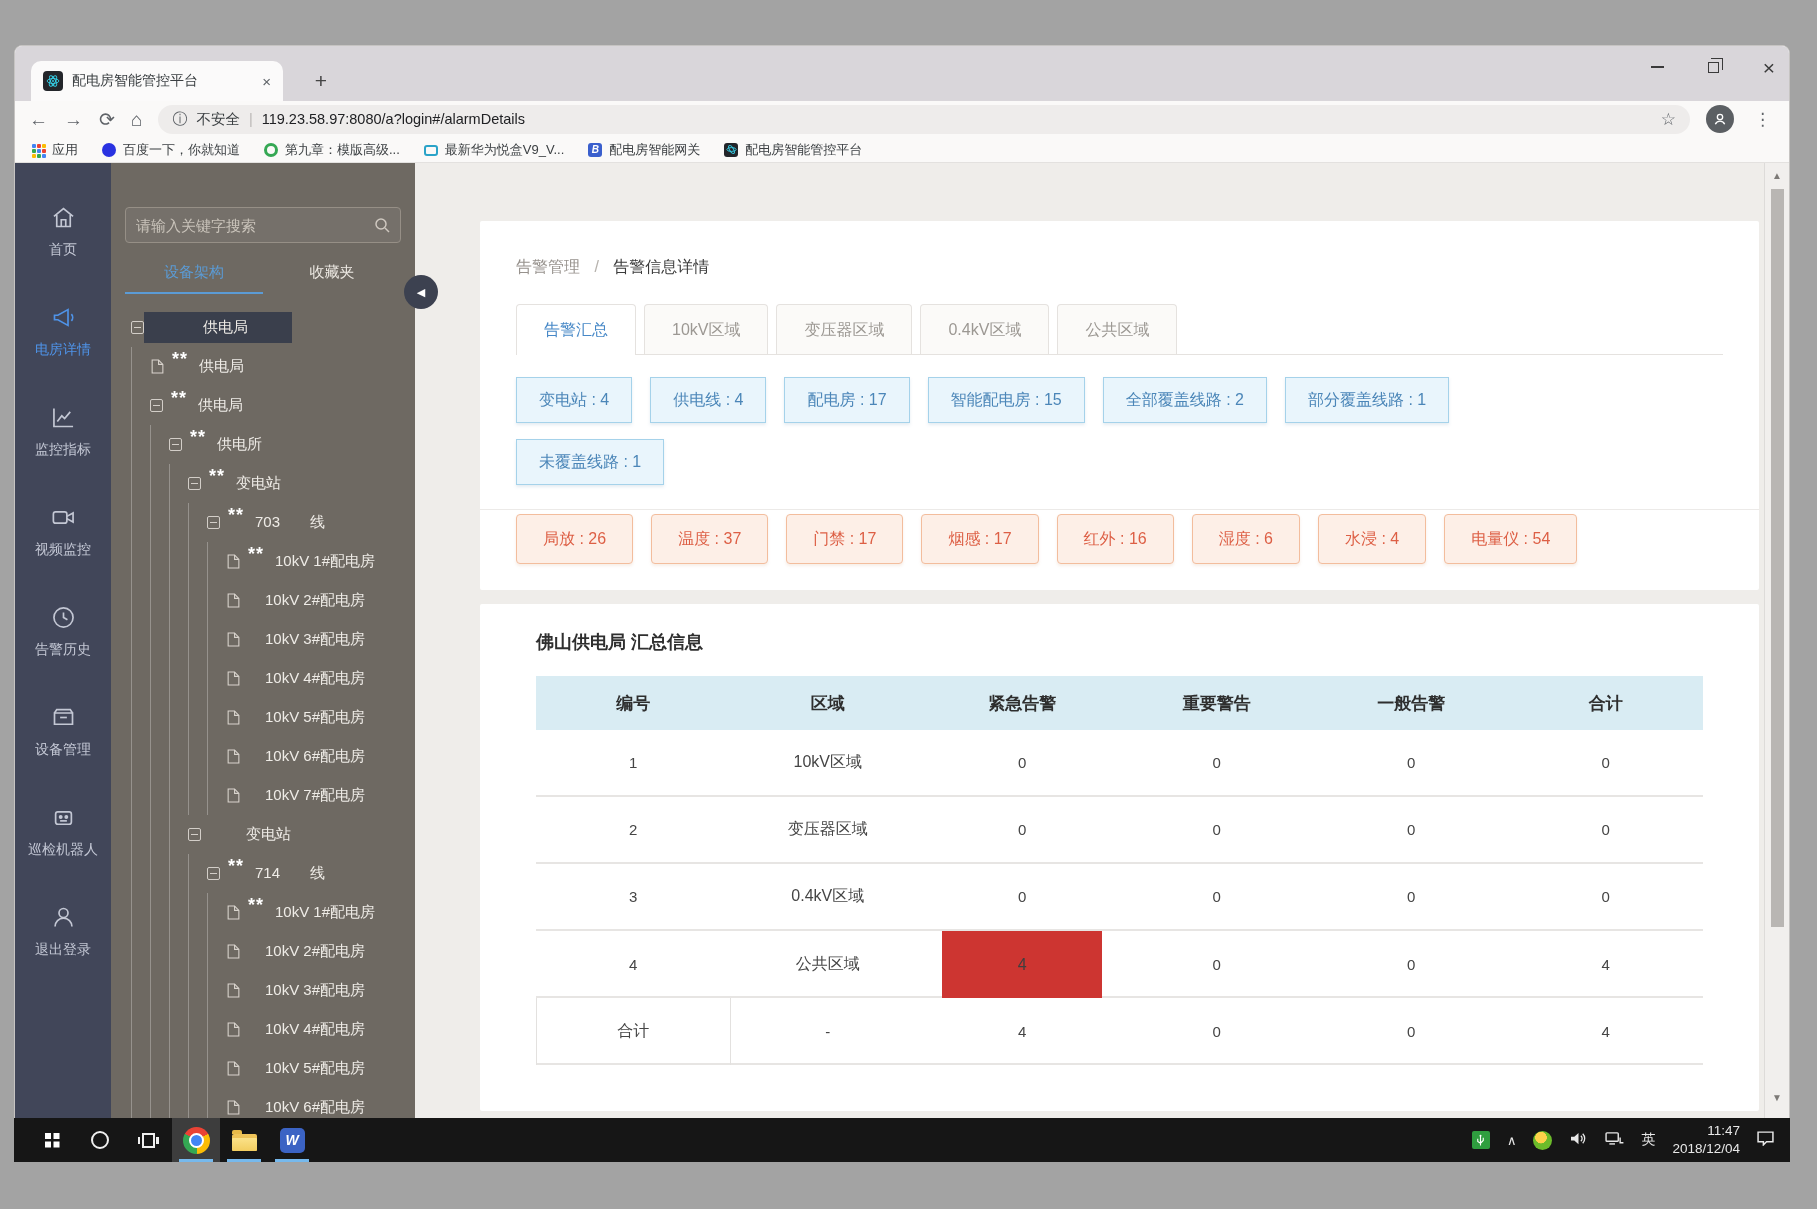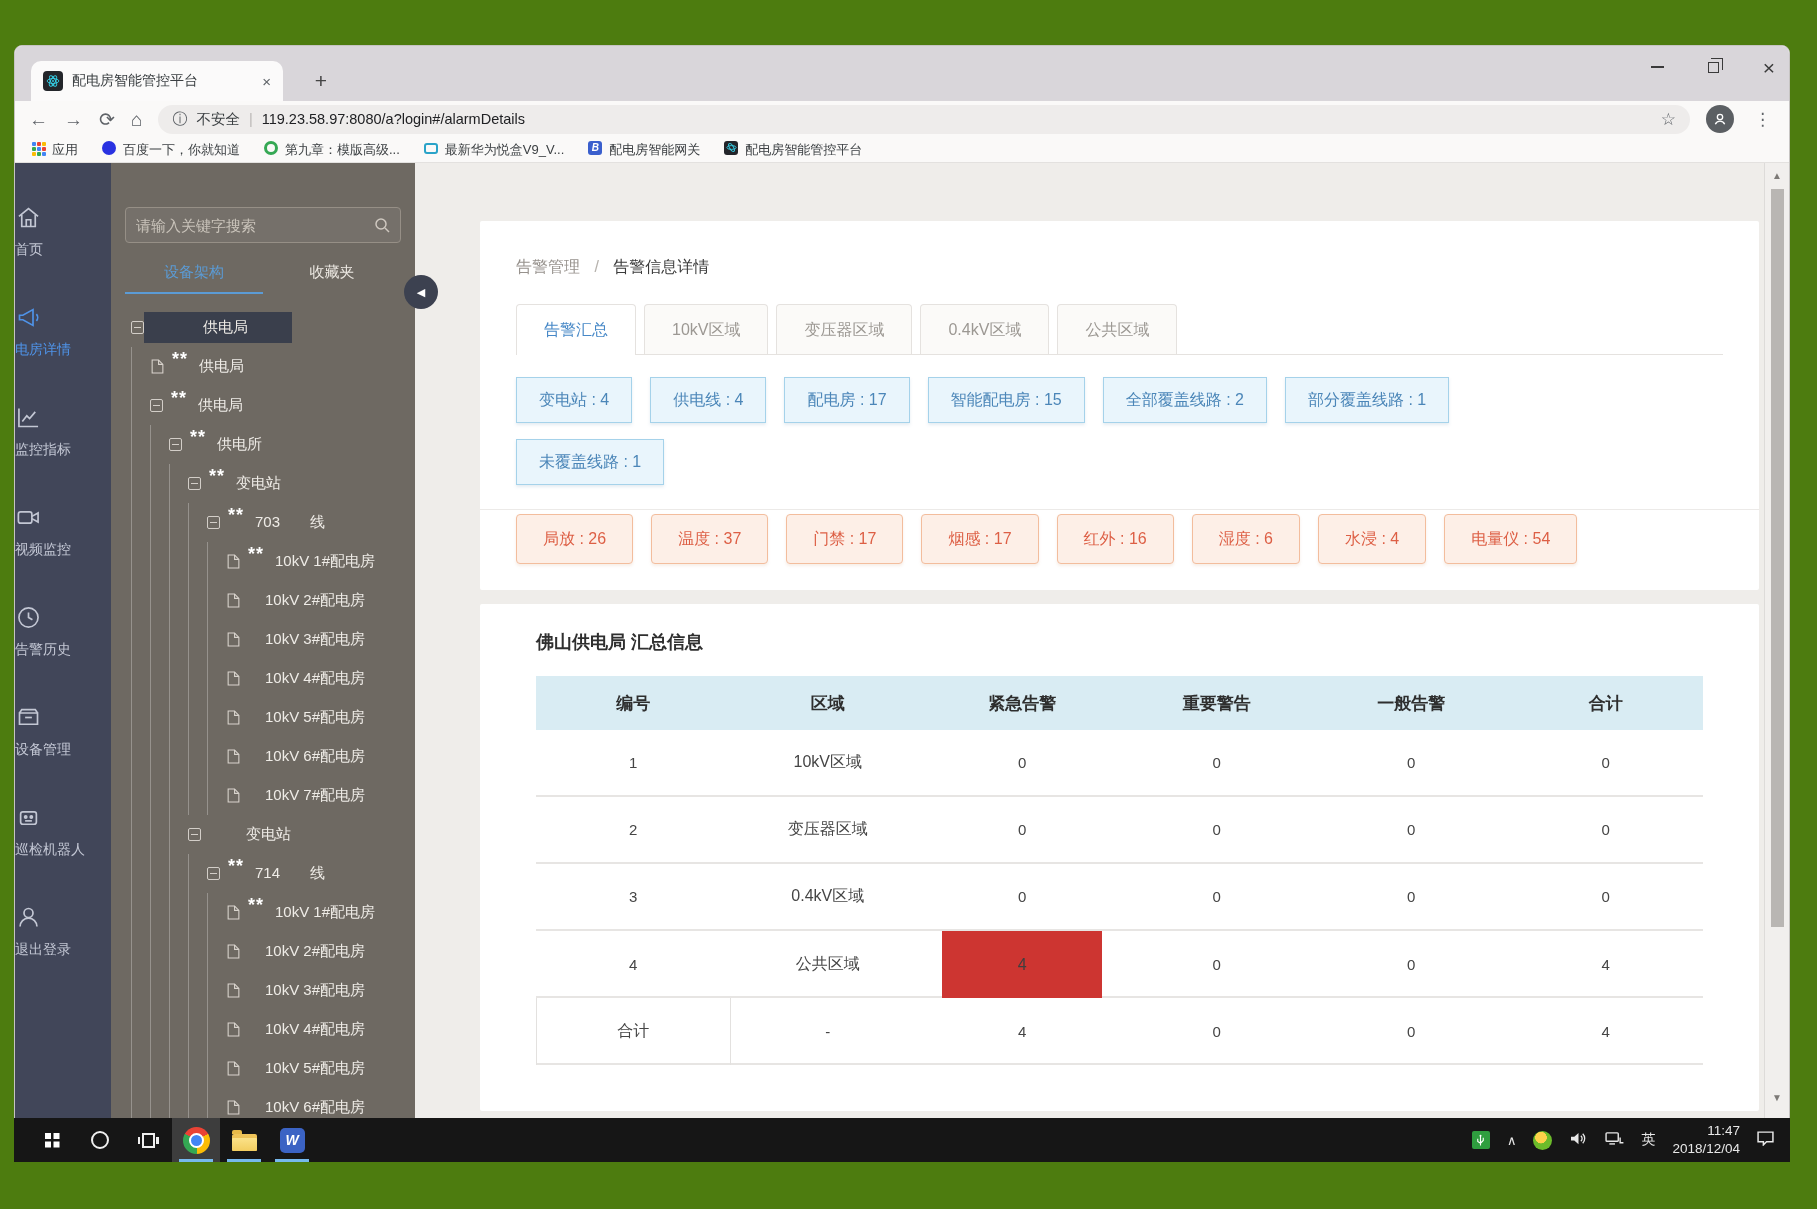--- a/index.html
+++ b/index.html
@@ -1,17 +1,17 @@
 <!DOCTYPE html>
 <html><head>
 <meta charset="utf-8">
 <style>
   *{margin:0;padding:0;box-sizing:border-box}
   body{background:#ffffff;font-family:"Liberation Sans","DejaVu Sans",sans-serif;}
-  .shot{position:relative;width:1817px;height:1209px;background:#4d7c0f;overflow:hidden}
+  .shot{position:relative;width:1817px;height:1209px;background:#a3a3a3;overflow:hidden}
 
   
   .window{position:absolute;left:14px;top:45px;width:1776px;height:1117px;background:#fff;border:1px solid #c6c4c2;border-radius:8px 8px 0 0;overflow:hidden}
 
   .titlebar{height:55px;background:#d9d6da;position:relative}
   .tab{position:absolute;left:16px;bottom:0;width:252px;height:40px;background:#fbfafa;border-radius:10px 10px 0 0;display:flex;align-items:center;padding:0 12px;gap:9px}
   .favicon{width:20px;height:20px;background:#23252a;border-radius:4px;display:flex;align-items:center;justify-content:center;flex:none}
   .tab-title{flex:1;font-size:14px;color:#3c4043;white-space:nowrap;overflow:hidden}
   .tab-close{font-size:15px;color:#5f6368;cursor:pointer}
   .newtab{position:absolute;left:292px;bottom:8px;font-size:21px;color:#454545;width:28px;text-align:center;cursor:pointer}
@@ -26,35 +26,35 @@
   .omnibox{flex:1;height:29px;background:#eeeceb;border-radius:15px;display:flex;align-items:center;padding:0 14px;gap:9px;font-size:14.5px;color:#5f6368;min-width:0}
   .omni-info{font-size:15px}
   .omni-sec{color:#3c4043}
   .omni-div{color:#b9b7b5}
   .omni-url{color:#202124;white-space:nowrap;overflow:hidden;flex:1}
   .omni-star{margin-left:auto;font-size:17px;color:#5f6368;cursor:pointer}
   .avatar{width:28px;height:28px;border-radius:50%;background:#5b5f63;display:flex;align-items:center;justify-content:center;cursor:pointer}
   .menu-dots{font-size:17px;color:#5f6368;cursor:pointer;padding:0 4px}
 
   .bookmarks{height:26px;background:#faf9f8;display:flex;align-items:center;gap:24px;padding:0 16px;font-size:13px;color:#3c4043;border-bottom:1px solid #e3e1df}
-  .bk{display:flex;align-items:flex-start;gap:7px;cursor:pointer;white-space:nowrap}
+  .bk{display:flex;align-items:center;gap:7px;cursor:pointer;white-space:nowrap}
   .bi{width:14px;height:14px;flex:none;position:relative}
   .bi-apps::before{content:"";position:absolute;left:1px;top:1px;width:4px;height:4px;border-radius:1px;background:#4285f4;
     box-shadow:5px 0 #ea4335,10px 0 #fbbc05,0 5px #34a853,5px 5px #4285f4,10px 5px #ea4335,0 10px #fbbc05,5px 10px #34a853,10px 10px #4285f4}
   .bi-baidu{background:#2932e1;border-radius:50%}
   .bi-template{border:3px solid #35a854;border-radius:50%}
   .bi-tv{border:2px solid #2aa3c8;border-radius:3px;height:11px;margin-top:2px}
   .bi-gateway{background:#3a5fcd;border-radius:3px;color:#fff;font-size:10px;font-weight:bold;display:flex;align-items:center;justify-content:center}
   .bi-atom{background:#23252a;border-radius:3px;display:flex;align-items:center;justify-content:center}
 
   
   .app{display:flex;height:998px;background:#efedea;position:relative}
 
   .side{width:96px;background:#414659;padding-top:18px;flex:none}
-  .sitem{height:100px;display:flex;flex-direction:column;justify-content:center;gap:10px;color:#c3c7d4;font-size:14px;cursor:pointer}
+  .sitem{height:100px;display:flex;flex-direction:column;align-items:center;justify-content:center;gap:10px;color:#c3c7d4;font-size:14px;cursor:pointer}
   .sitem svg{width:27px;height:27px}
   .sitem.active{color:#4f93e8}
 
   .tree{width:304px;background:#6e6962;flex:none;padding:0 14px;overflow:hidden;position:relative}
   .tsearch{margin-top:44px;height:36px;border:1px solid #968f86;border-radius:4px;background:rgba(255,255,255,.05);display:flex;align-items:center;padding:0 10px;gap:6px}
   .tsearch input{flex:1;background:transparent;border:0;outline:none;color:#ece8e2;font-size:15px;min-width:0}
   .tsearch input::placeholder{color:#c9c3ba}
   .ttabs{margin-top:20px;display:flex}
   .ttab{flex:1;text-align:center;font-size:15px;color:#ece8e2;padding-bottom:10px;cursor:pointer}
   .ttab.active{color:#5b9bd5;border-bottom:2px solid #5b9bd5}

